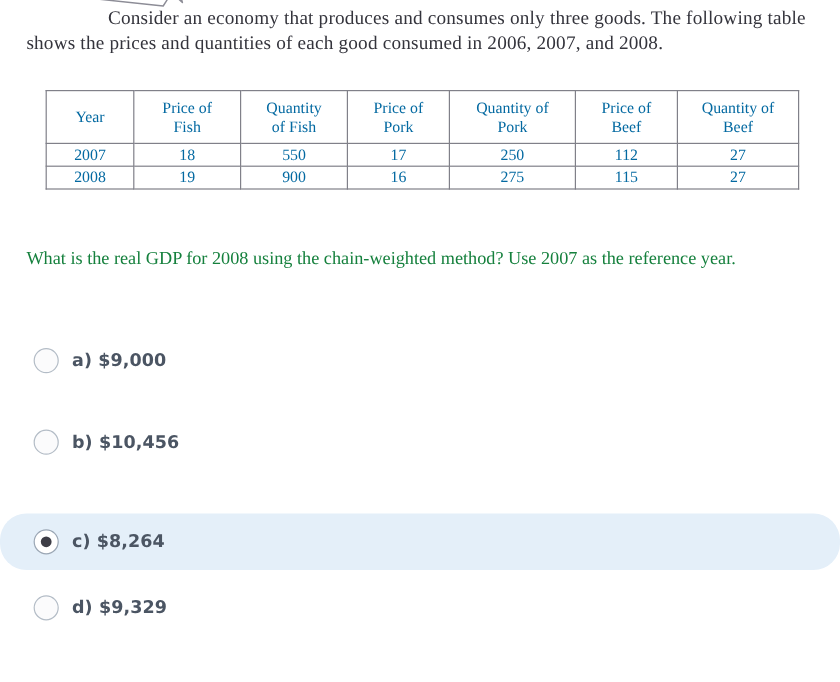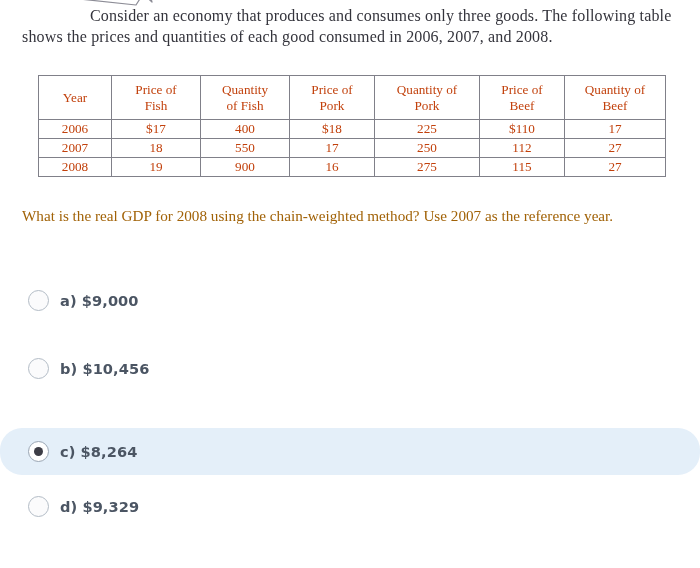--- a/index.html
+++ b/index.html
@@ -42,21 +42,21 @@
 
   
   #data-table-wrap {
     position: absolute;
     left: 38px;
     top: 75px;
   }
   table.data-table {
     border-collapse: collapse;
     font-size: 13.2px;
-    color: #c2410c;
+    color: #0369a1;
   }
   table.data-table th,
   table.data-table td {
     border: 1px solid #808089;
     text-align: center;
     vertical-align: middle;
     font-weight: normal;
     padding: 0 6px;
     white-space: nowrap;
   }
@@ -76,21 +76,21 @@
   table.data-table th.col-pb    { width: 72px; }
   table.data-table th.col-qb    { width: 88px; }
 
   
   #question {
     position: absolute;
     left: 22px;
     top: 206px;
     font-size: 15.2px;
     line-height: 20px;
-    color: #a16207;
+    color: #15803d;
     text-align: right;
   }
 
   
   .option {
     position: absolute;
     left: 0;
     width: 700px;
     display: flex;
     align-items: center;
@@ -183,29 +183,20 @@
           <span>Price of</span><br>
           <span>Beef</span>
         </th>
         <th class="col-qb">
           <span>Quantity of</span><br>
           <span>Beef</span>
         </th>
       </tr>
     </thead>
     <tbody>
-      <tr>
-        <td>2006</td>
-        <td>$17</td>
-        <td>400</td>
-        <td>$18</td>
-        <td>225</td>
-        <td>$110</td>
-        <td>17</td>
-      </tr>
       <tr>
         <td>2007</td>
         <td>18</td>
         <td>550</td>
         <td>17</td>
         <td>250</td>
         <td>112</td>
         <td>27</td>
       </tr>
       <tr>

